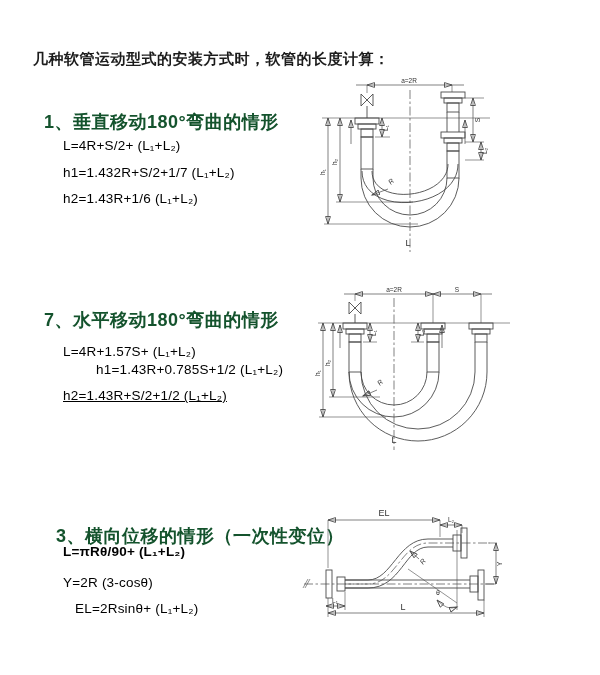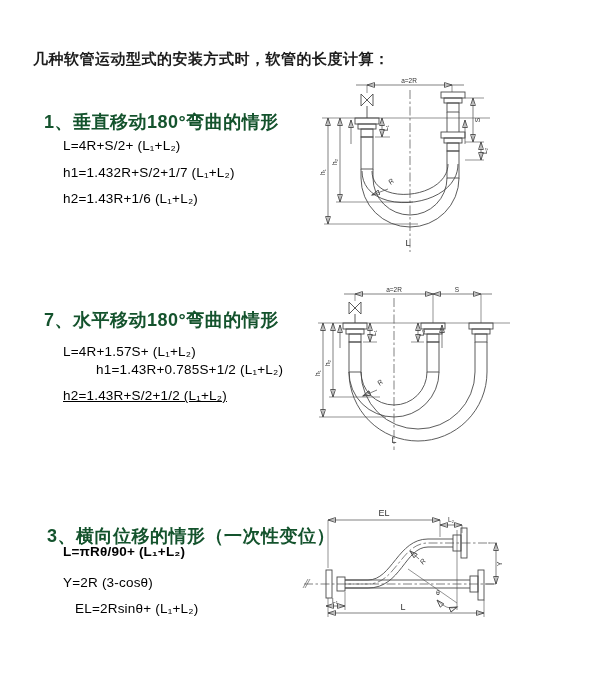--- a/index.html
+++ b/index.html
@@ -27,21 +27,21 @@
 <div class="abs sec-head" style="left:44px;top:110px;">1、垂直移动180°弯曲的情形</div>
 <div class="abs formula" style="left:63px;top:138px;">L=4R+S/2+ (L₁+L₂)</div>
 <div class="abs formula" style="left:63px;top:165px;">h1=1.432R+S/2+1/7 (L₁+L₂)</div>
 <div class="abs formula" style="left:63px;top:191px;">h2=1.43R+1/6 (L₁+L₂)</div>
 
 <div class="abs sec-head" style="left:44px;top:308px;">7、水平移动180°弯曲的情形</div>
 <div class="abs formula" style="left:63px;top:344px;">L=4R+1.57S+ (L₁+L₂)</div>
 <div class="abs formula" style="left:76px;top:362px;margin-left:20px;">h1=1.43R+0.785S+1/2 (L₁+L₂)</div>
 <div class="abs formula" style="left:63px;top:388px;text-decoration:underline;">h2=1.43R+S/2+1/2 (L₁+L₂)</div>
 
-<div class="abs sec-head" style="left:47px;top:524px;">3、横向位移的情形（一次性变位）</div>
+<div class="abs sec-head" style="left:56px;top:524px;">3、横向位移的情形（一次性变位）</div>
 <div class="abs formula" style="left:63px;top:544px;font-weight:bold;">L=πRθ/90+ (L₁+L₂)</div>
 <div class="abs formula" style="left:63px;top:575px;">Y=2R (3-cosθ)</div>
 <div class="abs formula" style="left:75px;top:601px;">EL=2Rsinθ+ (L₁+L₂)</div>
 
 <svg style="left:318px;top:72px;" width="270" height="195" viewBox="0 0 270 195">
   <defs>
     <marker id="m1" markerWidth="10" markerHeight="7" refX="8" refY="3" orient="auto-start-reverse" markerUnits="userSpaceOnUse">
       <path d="M0.5,0.6 L8,3 L0.5,5.4 Z" fill="#4a4a4a" stroke="none"></path>
     </marker>
     <pattern id="p1" patternUnits="userSpaceOnUse" width="3" height="3">

